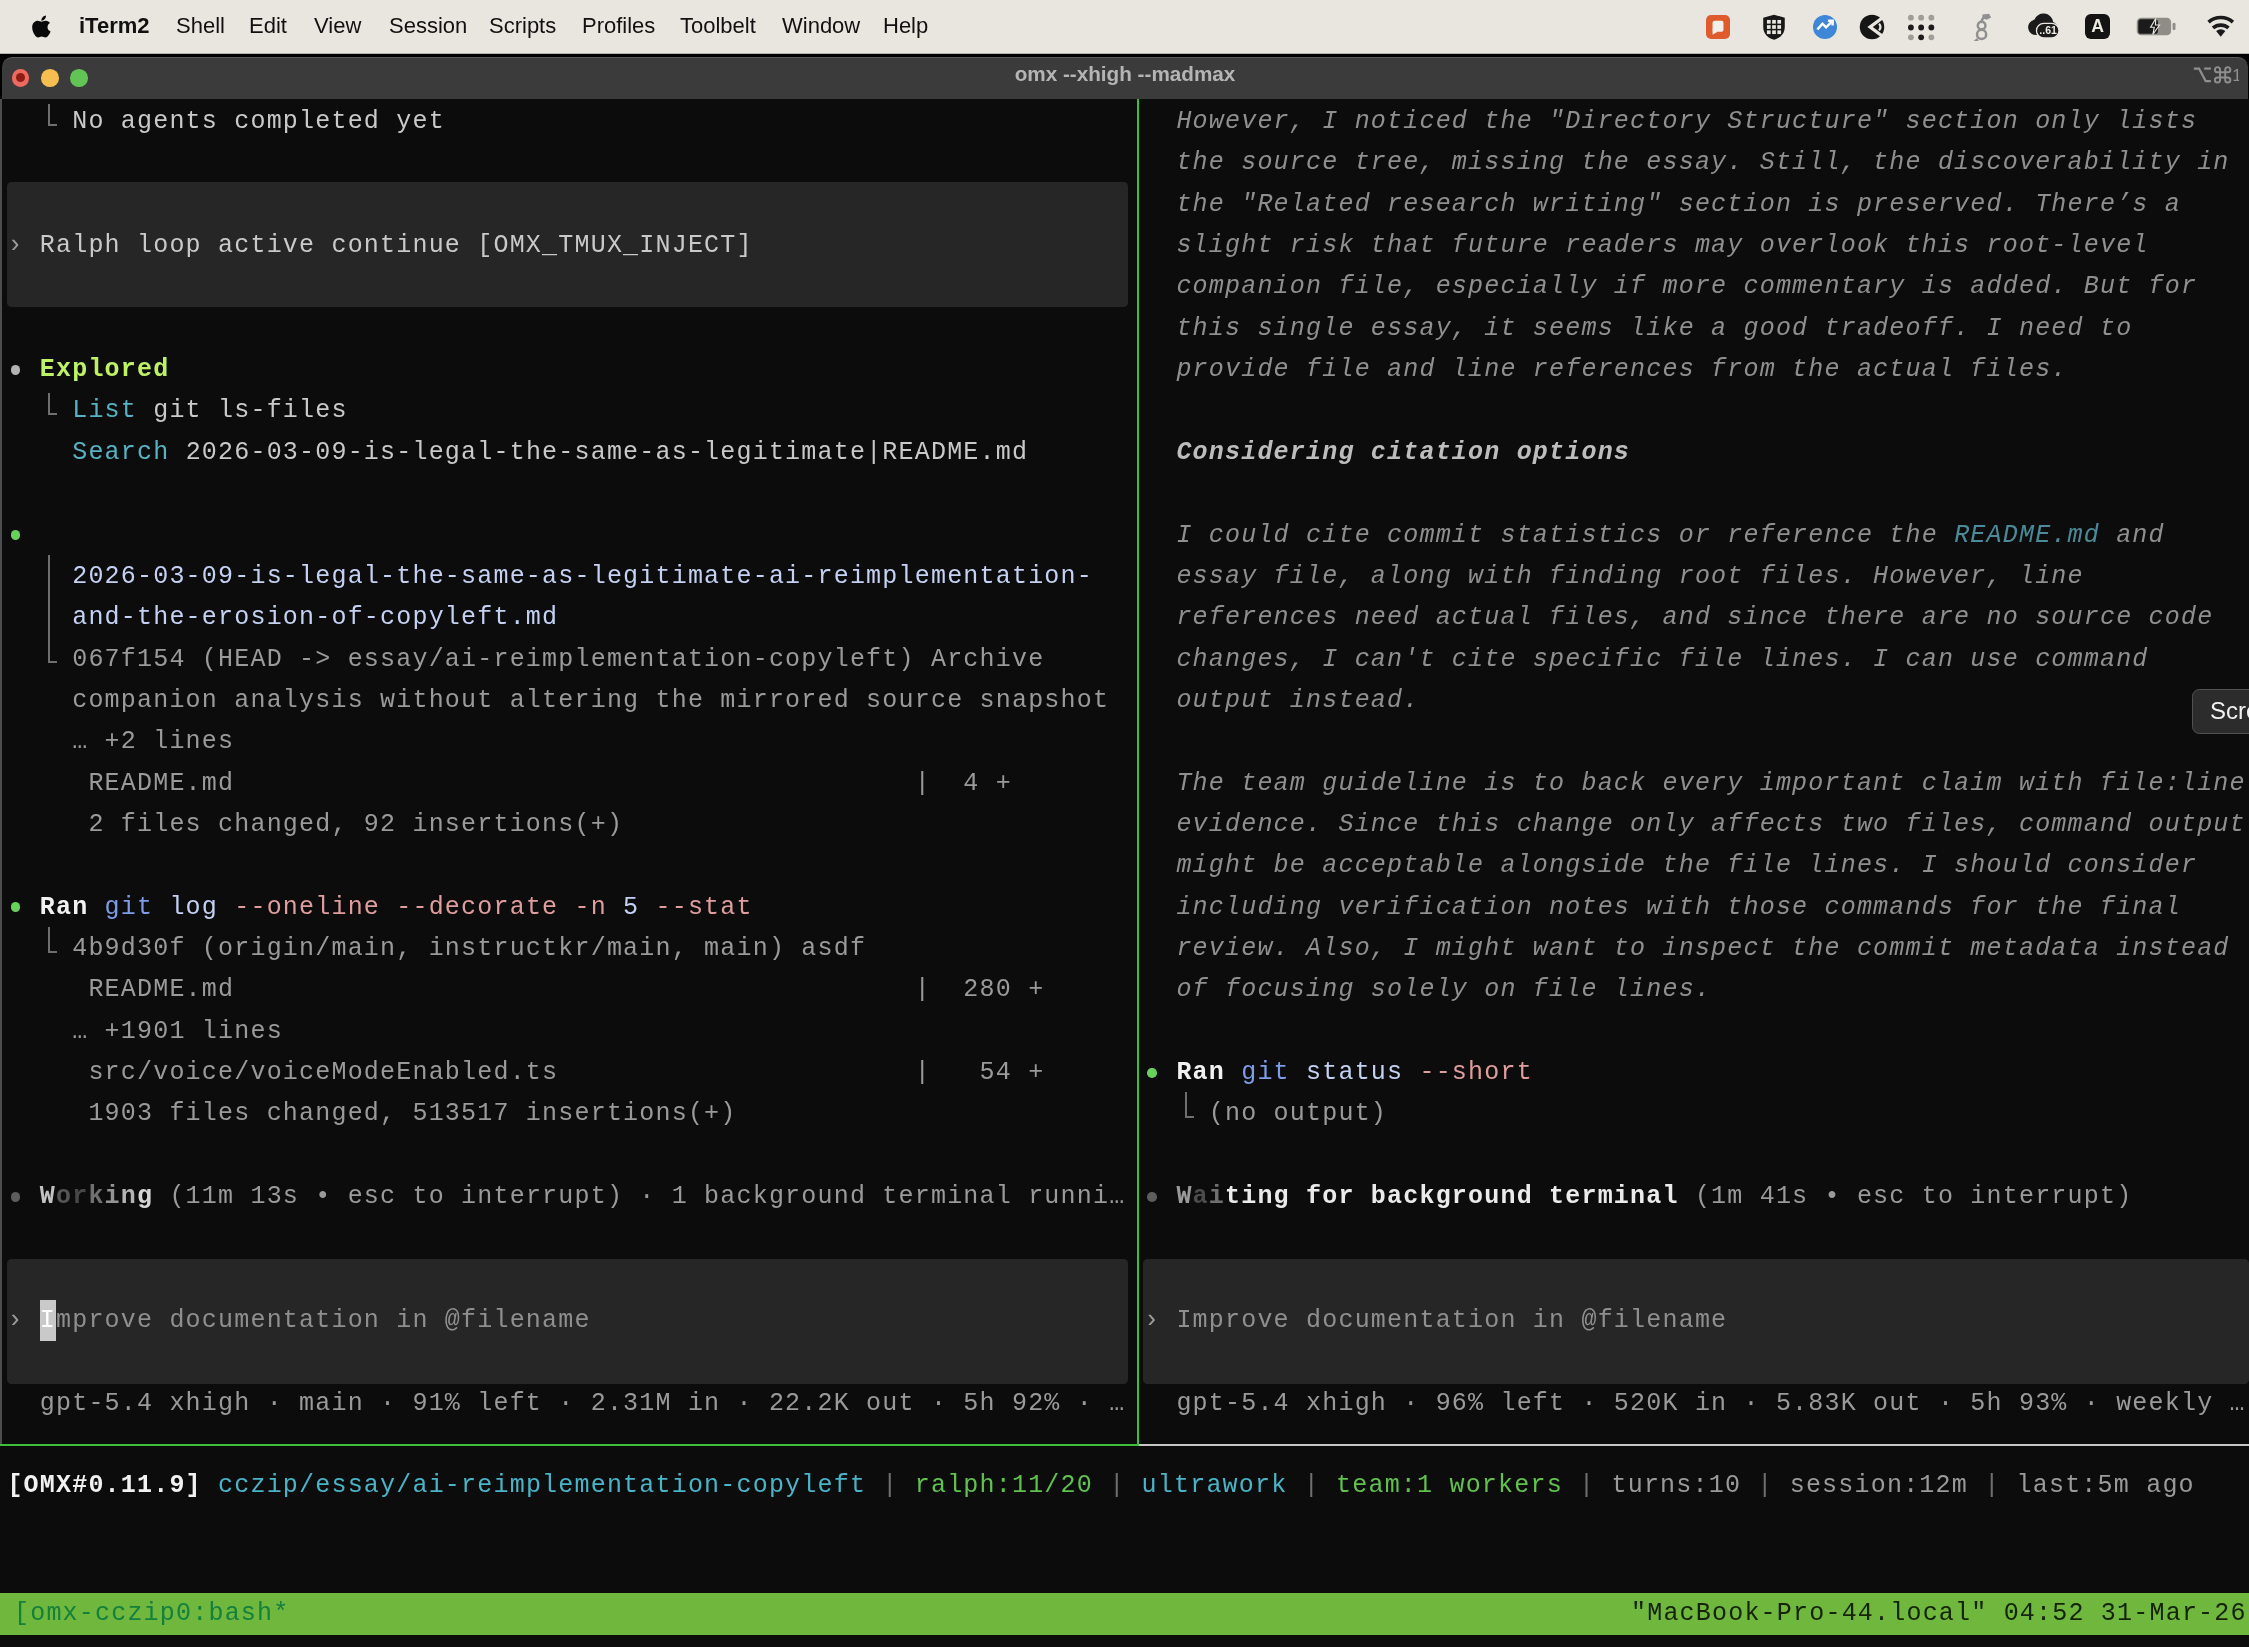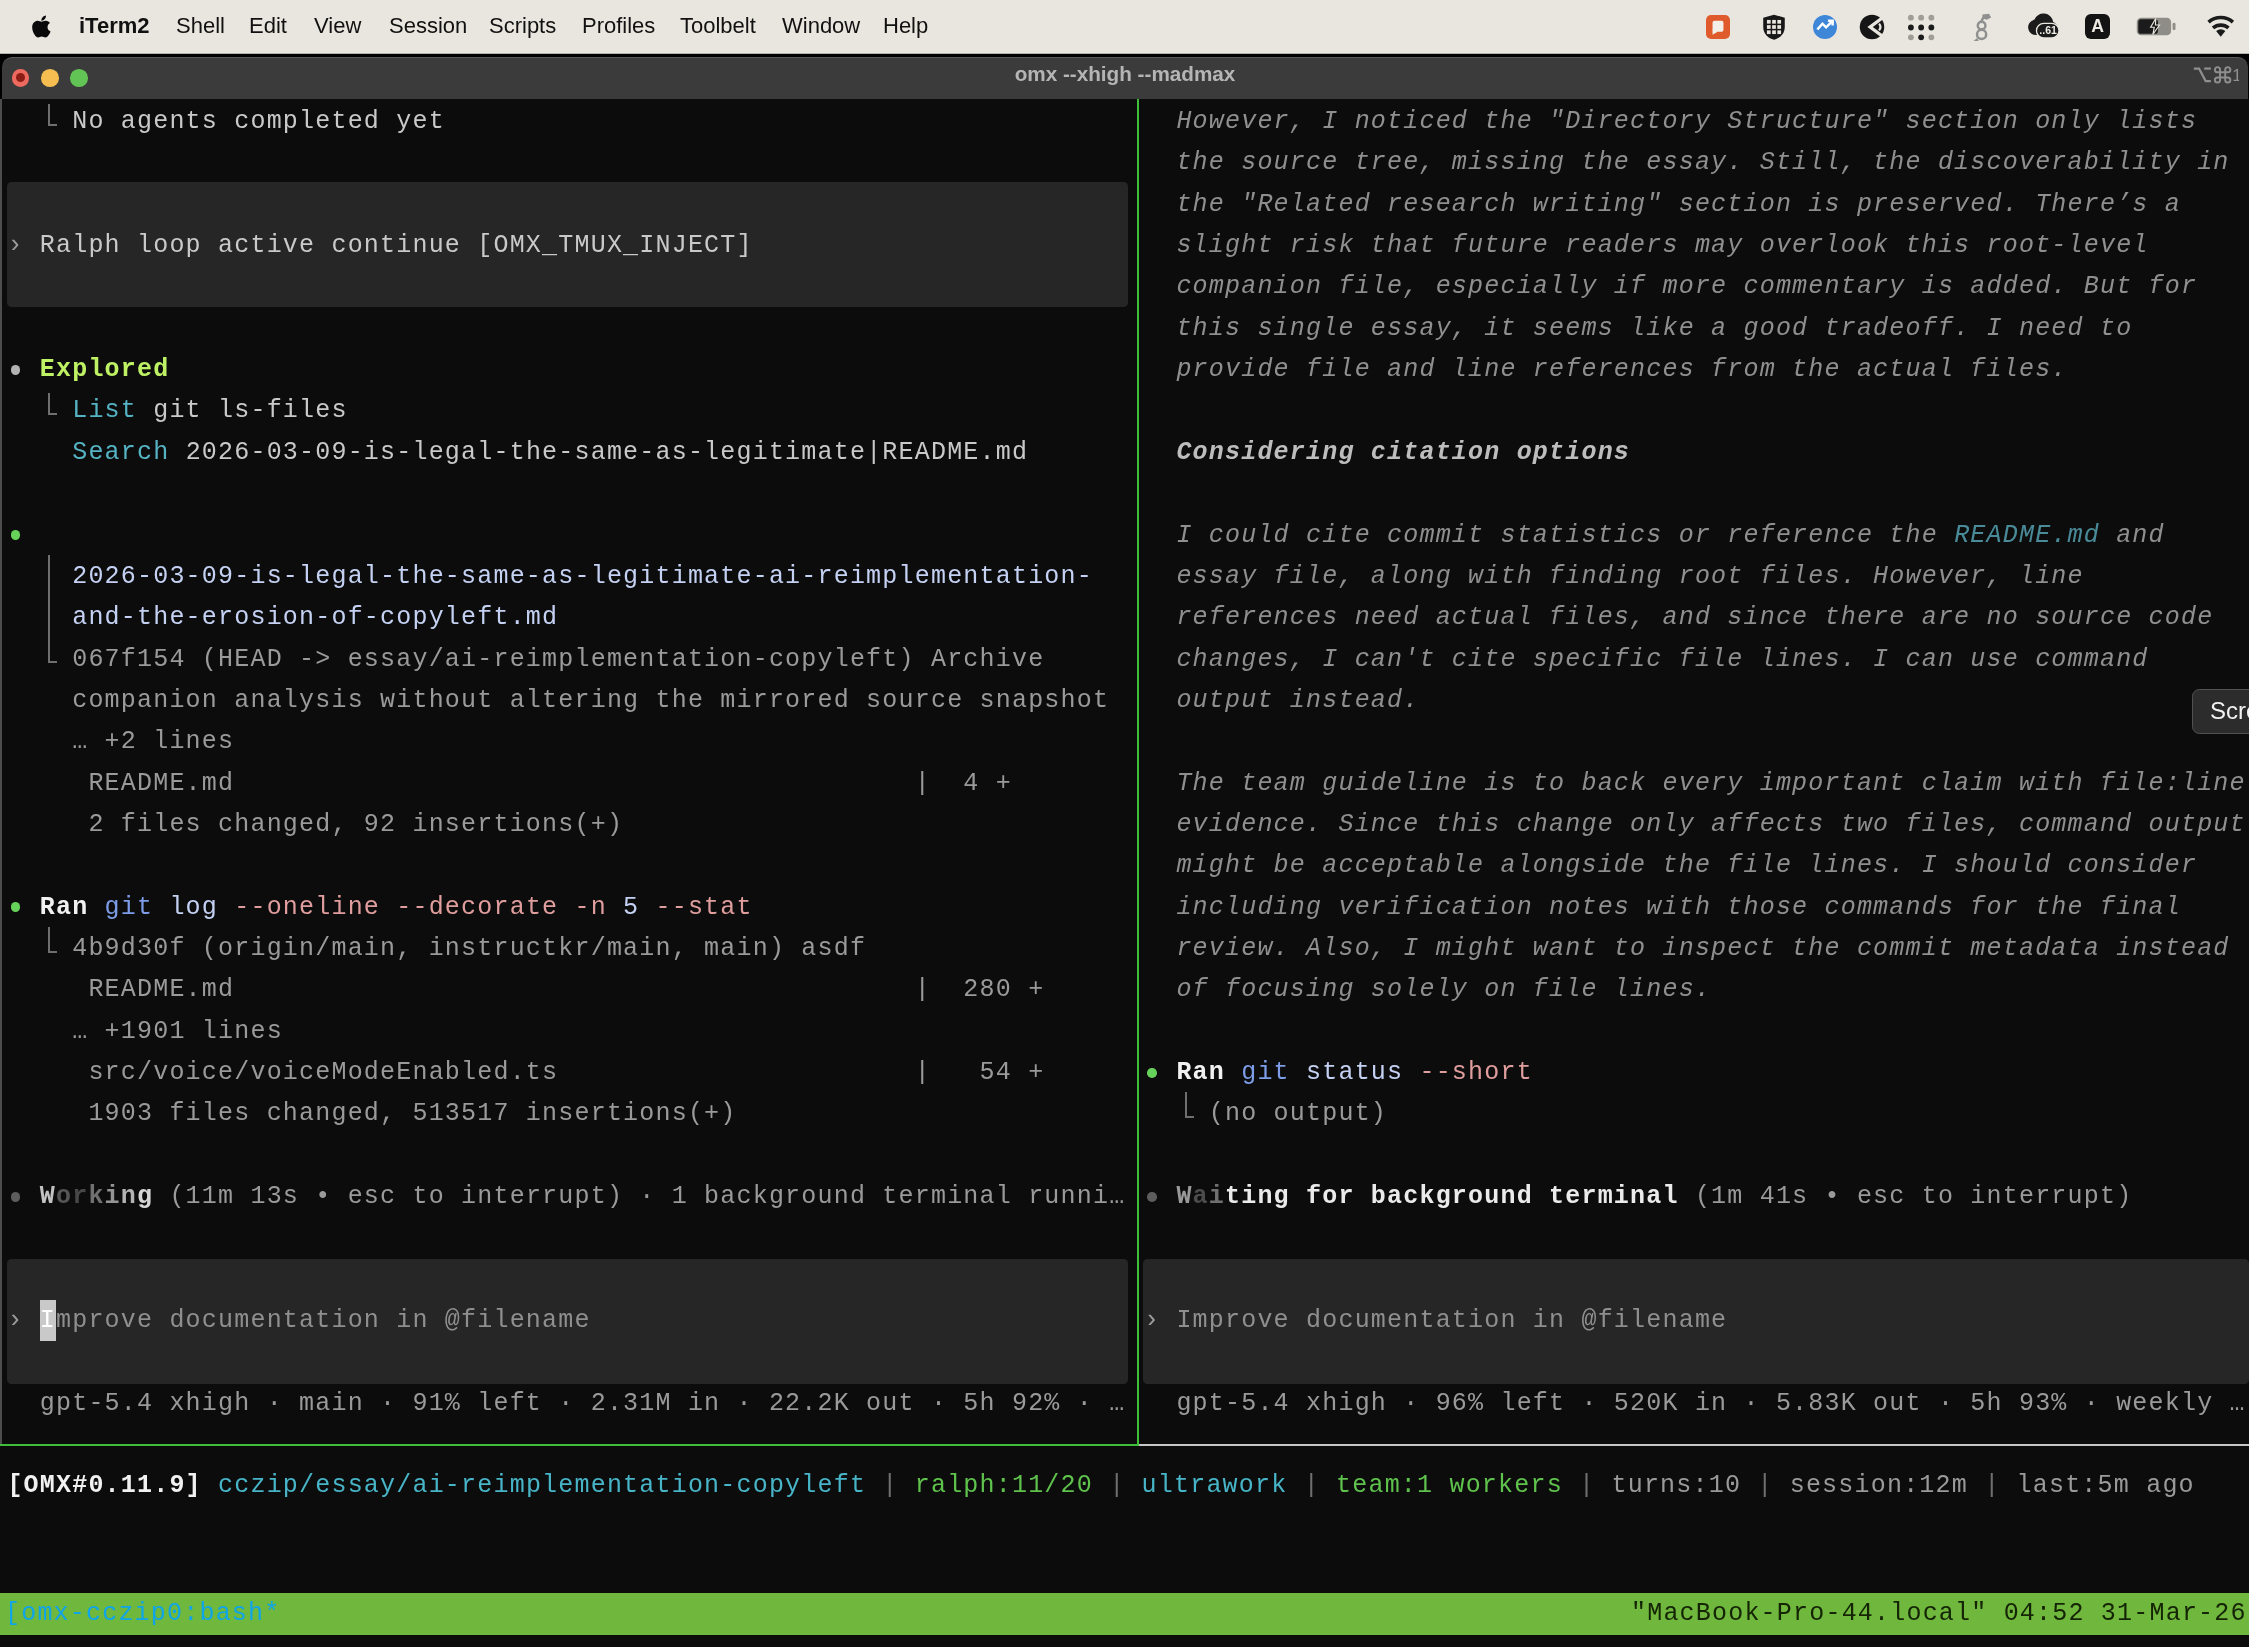--- a/index.html
+++ b/index.html
@@ -188,17 +188,17 @@
 <div class="t i" style="left:1144px;top:969px">  <span style="color:#8f8f8f">of focusing solely on file lines.</span></div>
 <div class="t" style="left:1144px;top:1052px">  <span style="color:#f1f1f1;font-weight:700">Ran</span> <span style="color:#7d9de8">git</span> <span style="color:#c4d1f3">status</span> <span style="color:#e09d9d">--short</span></div>
 <div class="t" style="left:1144px;top:1093px">    <span style="color:#9a9a9a">(no output)</span></div>
 <div class="t" style="left:1144px;top:1176px">  <span style="color:#9a9a9a;font-weight:700">W</span><span style="color:#4c4c4c;font-weight:700">a</span><span style="color:#707070;font-weight:700">i</span><span style="color:#ebebeb;font-weight:700">ting for background terminal</span> <span style="color:#9a9a9a">(1m 41s • esc to interrupt)</span></div>
 <div class="t" style="left:1144px;top:1300px"><span style="color:#9a9a9a">›</span> <span style="color:#8f8f8f">Improve documentation in @filename</span></div>
 <div class="t" style="left:1144px;top:1383px">  <span style="color:#9a9a9a">gpt-5.4 xhigh · 96% left · 520K in · 5.83K out · 5h 93% · weekly …</span></div>
 
   <div class="t" style="left:7.4px;top:1465px"><span style="color:#f1f1f1;font-weight:700">[OMX#0.11.9]</span> <span style="color:#47b4c7">cczip/essay/ai-reimplementation-copyleft</span> <span style="color:#6f6f6f">|</span> <span style="color:#5fc24d">ralph:11/20</span> <span style="color:#6f6f6f">|</span> <span style="color:#47b4c7">ultrawork</span> <span style="color:#6f6f6f">|</span> <span style="color:#5fc24d">team:1 workers</span> <span style="color:#6f6f6f">|</span> <span style="color:#9a9a9a">turns:10</span> <span style="color:#6f6f6f">|</span> <span style="color:#9a9a9a">session:12m</span> <span style="color:#6f6f6f">|</span> <span style="color:#9a9a9a">last:5m ago</span></div>
 
   <div style="position:absolute;left:0;top:1593px;width:2250px;height:42px;background:#6fb73d"></div>
-  <div class="t" style="left:5px;top:1593px;color:#0ea5e9">[omx-cczip0:bash*</div>
+  <div class="t" style="left:14px;top:1593px;color:#15803d">[omx-cczip0:bash*</div>
   <div class="t" style="left:1631px;top:1593px;color:#142405">"MacBook-Pro-44.local" 04:52 31-Mar-26</div>
 
   <div style="position:absolute;left:2192px;top:689px;width:118px;height:45px;background:#2c2c2c;border:1.5px solid #515151;border-radius:7.4px;color:#f2f2f2;font:24px 'Liberation Sans',sans-serif;line-height:42px;padding-left:17px">Scre</div>
 </div>
 
 </body></html>

